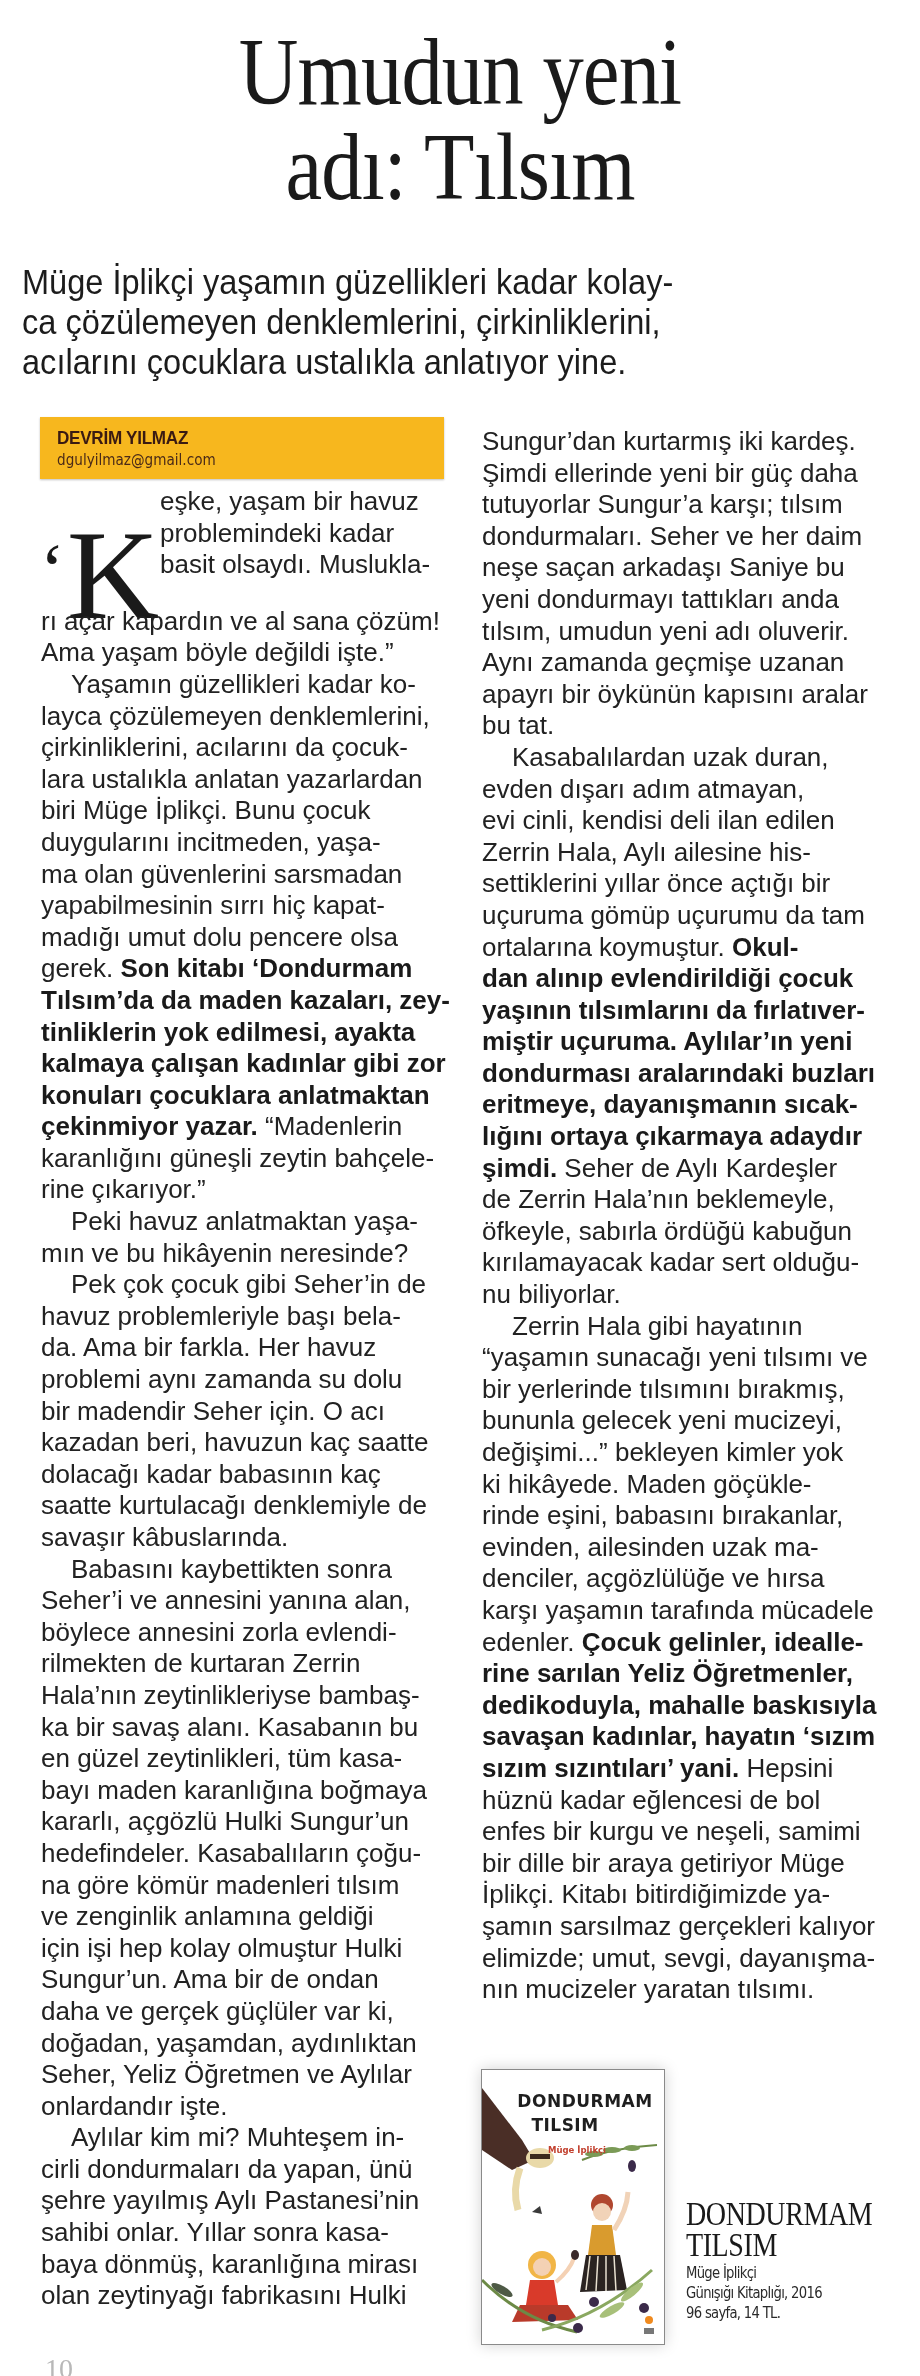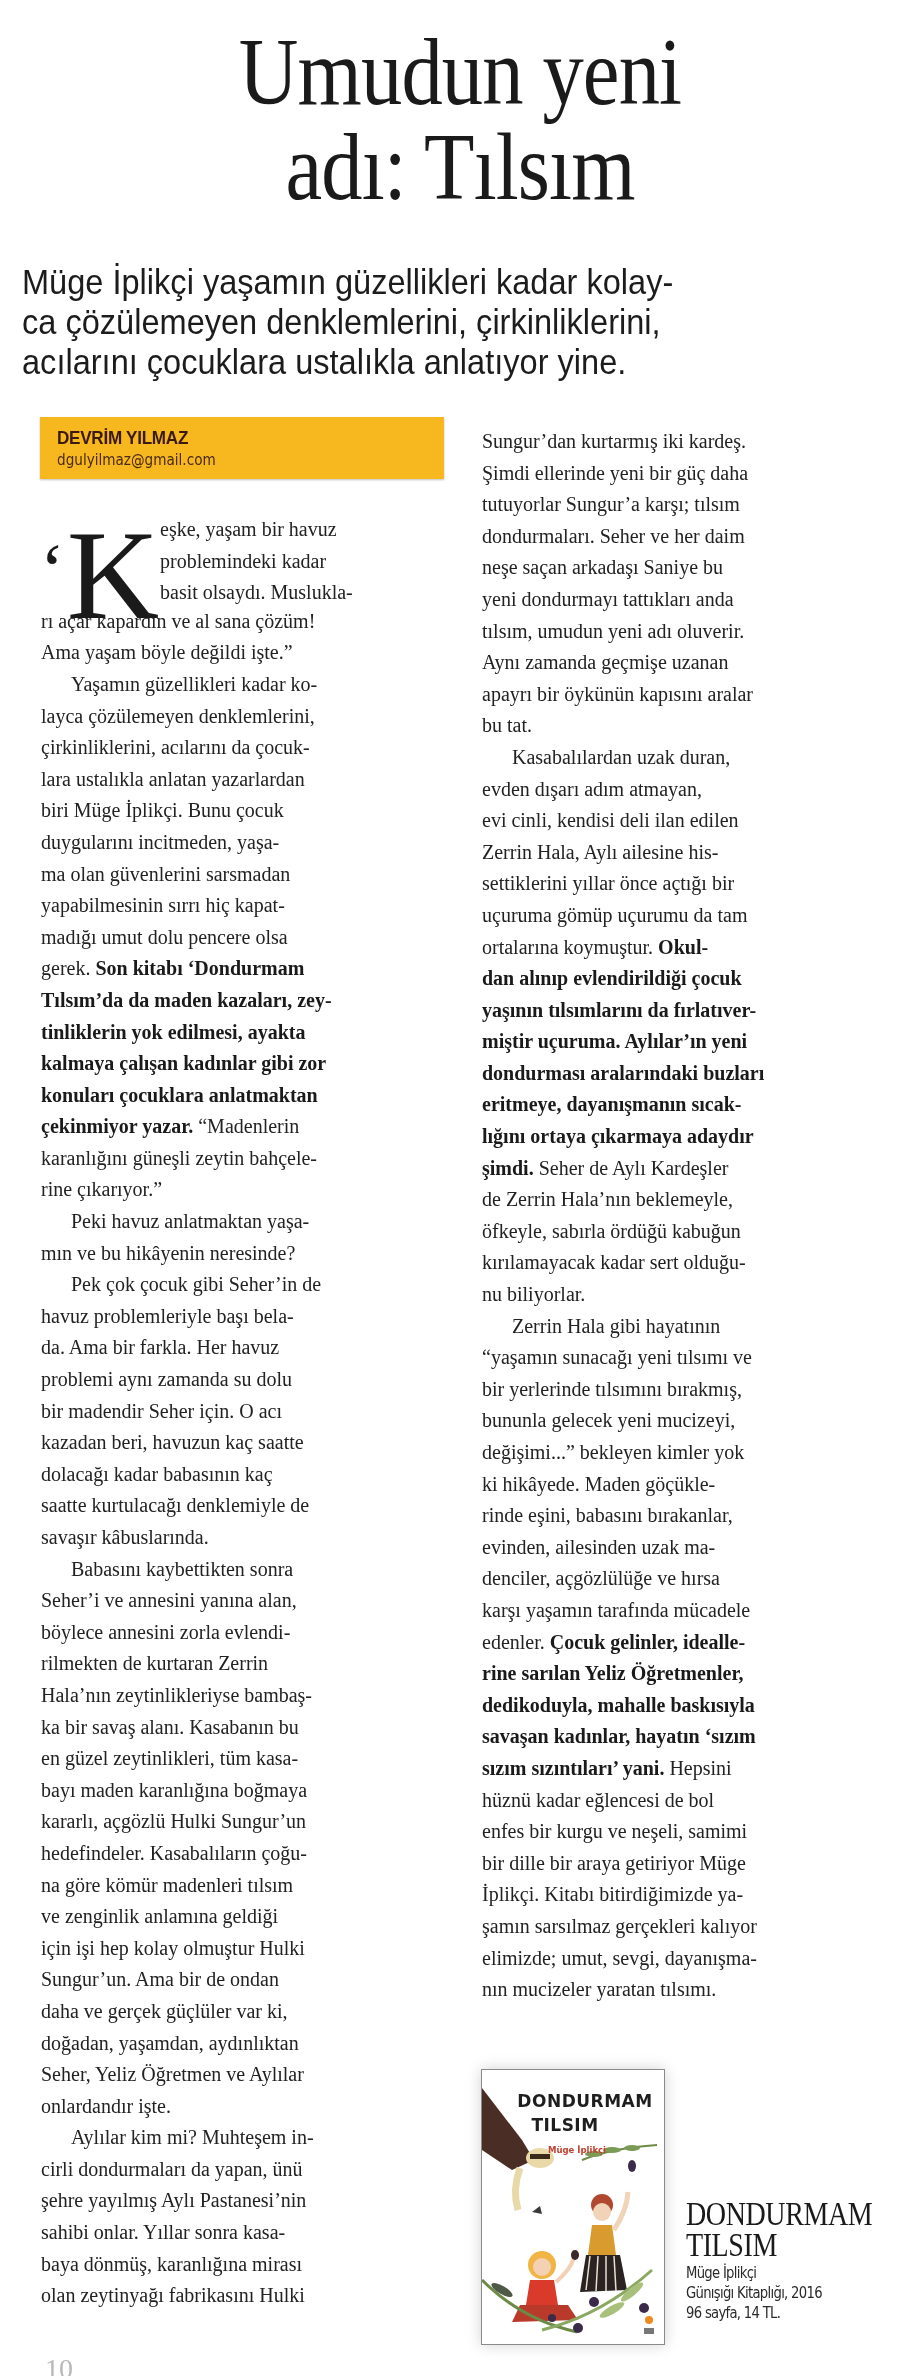--- a/index.html
+++ b/index.html
@@ -27,36 +27,36 @@
     font-family: "Liberation Sans", sans-serif; font-weight: 700; font-size: 19px;
     color: #3a1a12; letter-spacing: -0.3px; transform: scaleX(0.9); transform-origin: left top;
   }
   .byline-email {
     position: absolute; left: 17px; top: 33px;
     font-family: "DejaVu Sans", sans-serif; font-size: 16px; color: #4a2a18;
     transform: scaleX(0.85); transform-origin: left top;
   }
   .col {
     position: absolute;
-    font-family: Liberation Serif, serif;
-    font-size: 20px; line-height: 31.6px; color: #222;
+    font-family: Liberation Sans, sans-serif;
+    font-size: 26px; line-height: 31.6px; color: #222;
   }
   .col .ln { white-space: nowrap; display: block; }
   .col .ind { padding-left: 30px; }
   .col b { font-weight: 700; color: #1a1a1a; }
   .col-left { left: 41px; top: 511px; width: 400px; }
   .col-right { left: 482px; top: 426px; width: 400px; }
   .dropcap {
     position: absolute; left: 40px; top: 520px;
     font-family: "Liberation Serif", "DejaVu Serif", serif;
     font-size: 128px; line-height: 110px; color: #1a1a1a;
   }
   .dropcap-quote { font-size: 74px; vertical-align: top; position: relative; top: -6px; margin-right: 2px; }
   .dropcap-k { display: inline-block; }
-  .first-lines { position: absolute; left: 160px; top: 514px; }
+  .first-lines { position: absolute; left: 160px; top: 486px; }
   .page-number {
     position: absolute; left: 45px; top: 2355px;
     font-family: Liberation Serif, serif; font-size: 28px; color: #b8b8b8;
     line-height: 28px; height: 22px; overflow: hidden;
   }
   .book-cover {
     position: absolute; left: 481px; top: 2069px; width: 182px; height: 274px;
     border: 1.5px solid #8a8a8a; background: #fff;
     box-shadow: 0 0 14px rgba(0,0,0,0.18);
     overflow: hidden;

